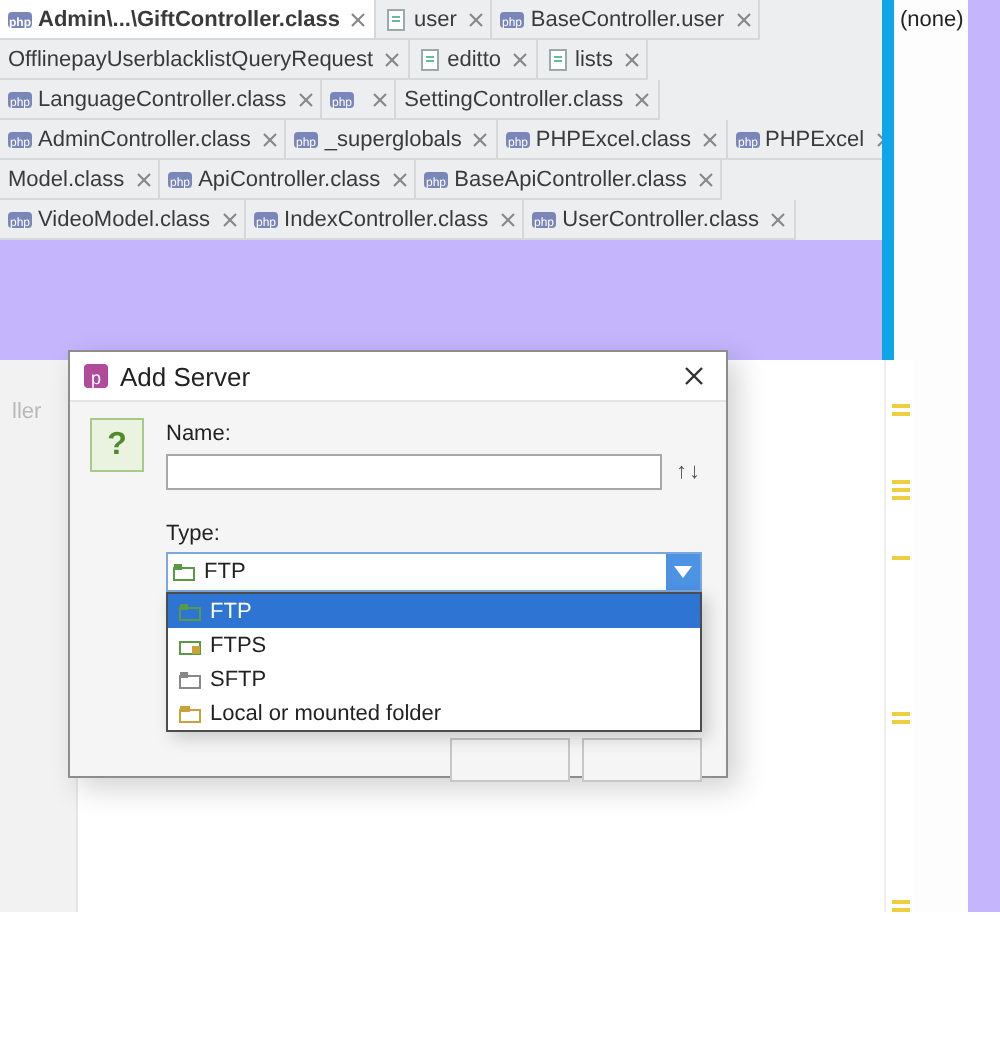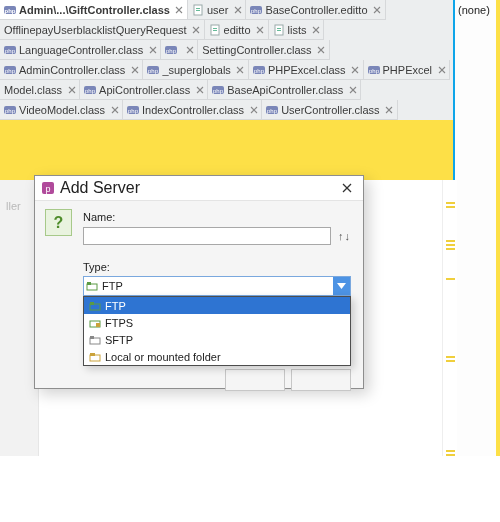--- a/index.html
+++ b/index.html
@@ -1,46 +1,46 @@
 <!DOCTYPE html>
 <html><head>
 <meta charset="utf-8">
 <style>
 html,body{margin:0;padding:0;font-family:"Segoe UI",Tahoma,sans-serif;font-size:11px;background:#fff;overflow:hidden}
-#app{position:relative;width:500px;height:456px;background:#fde047}
+#app{position:relative;width:500px;height:456px;background:#c4b5fd}
 .tabs{position:absolute;left:0;top:0;right:43px;display:flex;flex-wrap:wrap;align-content:flex-start;background:#eceeef}
 .tab{display:flex;align-items:center;height:19px;padding:0 2px 0 4px;background:#eceeef;border:1px solid #d6d8da;border-left:none;border-top:none;white-space:nowrap;color:#3a3a3a}
 .tab.active{background:#fff;font-weight:600}
 .ico{display:inline-flex;width:12px;height:12px;margin-right:3px;align-items:center;justify-content:center}
 .ico svg{display:block}
 .tab .x{width:11px;height:11px;margin-left:4px;display:flex;align-items:center;justify-content:center;color:#7e8083}
 .tab .x svg{display:block}
 .tab.blue span.lbl{color:#0a52c5}
 .tab .lbl{font-size:11px}
 
-.rpanel{position:absolute;right:4px;top:0;width:43px;height:522px;background:#fdfdfd;border-left:2px solid #0ea5e9;box-sizing:border-box;padding:4px 3px}
+.rpanel{position:absolute;right:16px;top:0;width:43px;height:522px;background:#fdfdfd;border-left:6px solid #0ea5e9;box-sizing:border-box;padding:4px 3px}
 .rpanel .tag{font-size:11px;color:#222}
 
 .editor{position:absolute;left:0;right:43px;top:180px;bottom:0;background:#fff}
 .gutter{position:absolute;left:0;top:0;bottom:0;width:38px;background:#f2f2f2;border-right:1px solid #e6e6e6;color:#b9b9b9;font-family:Liberation Sans, sans-serif;font-size:11px}
 .gutter span{position:absolute;left:6px}
 .codearea{position:absolute;left:38px;right:18px;top:0;bottom:0;font-family:Consolas,monospace;font-size:12px;color:#333}
 .codearea .ln{position:absolute;left:10px;white-space:pre}
 .tok-kw{color:#1a356f;font-weight:600}
 .hl{background:#fbf7d7;display:inline-block;min-width:250px}
 
 .markers{position:absolute;right:0;top:0;bottom:0;width:14px;background:#fff;border-left:1px solid #eee}
 .markers i{position:absolute;right:2px;width:9px;height:2px}
 .mk-y{background:#f0cf3c}
 .mk-b{background:#6fa0e0}
 
 .modal{position:absolute;left:34px;top:175px;width:328px;height:212px;background:#f5f5f5;border:1px solid #8d8d8d;box-shadow:5px 5px 14px rgba(0,0,0,0.18)}
 .titlebar{height:24px;background:#fff;display:flex;align-items:center;padding:0 2px 0 6px;border-bottom:1px solid #e4e4e4}
 .titlebar .ticon{width:14px;height:14px;margin-right:5px}
-.titlebar .tlabel{flex:1;font-size:16px;color:#222}
+.titlebar .tlabel{flex:1;font-size:13px;color:#222}
 .titlebar .tx{width:28px;height:20px;display:flex;align-items:center;justify-content:center;color:#333}
 .mbody{position:absolute;left:0;right:0;top:25px;bottom:0;padding:8px 10px 10px 10px;box-sizing:border-box}
 .helpico{position:absolute;left:10px;top:8px;width:25px;height:25px;border:1px solid #a7c98a;background:#e9f3df;display:flex;align-items:center;justify-content:center;color:#4e8c2b;font-weight:bold;font-size:16px}
 .flabel{position:absolute;left:48px;font-size:11px;color:#222}
 .lblName{top:10px}
 .lblType{top:60px}
 .arrows{position:absolute;right:12px;top:29px;font-size:11px;color:#555;letter-spacing:1px}
 .inp{position:absolute;left:48px;top:26px;right:32px;height:18px;border:1px solid #a8a8a8;background:#fff;box-sizing:border-box;padding:0 3px;font-size:11px}
 .combo{position:absolute;left:48px;top:75px;right:12px;height:20px;border:1px solid #7aa8de;background:#fff;box-sizing:border-box;display:flex;align-items:center}
 .combo .cico{width:16px;display:flex;justify-content:center}
@@ -90,21 +90,21 @@
           </svg>
         </span>
       </div>
       <div class="tab">
         <span class="ico">
           <svg width="12" height="12">
             <rect x="0" y="2" width="12" height="8" rx="2" fill="#7a86b8"></rect>
             <text x="6" y="9" text-anchor="middle" font-size="6" fill="#fff" font-family="sans-serif">php</text>
           </svg>
         </span>
-        <span class="lbl">BaseController.editto</span>
+        <span class="lbl">BaseController.user</span>
         <span class="x">
           <svg width="8" height="8">
             <line x1="1" y1="1" x2="7" y2="7" stroke="#888" stroke-width="1.1"></line>
             <line x1="7" y1="1" x2="1" y2="7" stroke="#888" stroke-width="1.1"></line>
           </svg>
         </span>
       </div>
       <div class="tab">
         <span class="lbl">OfflinepayUserblacklistQueryRequest</span>
         <span class="x">

